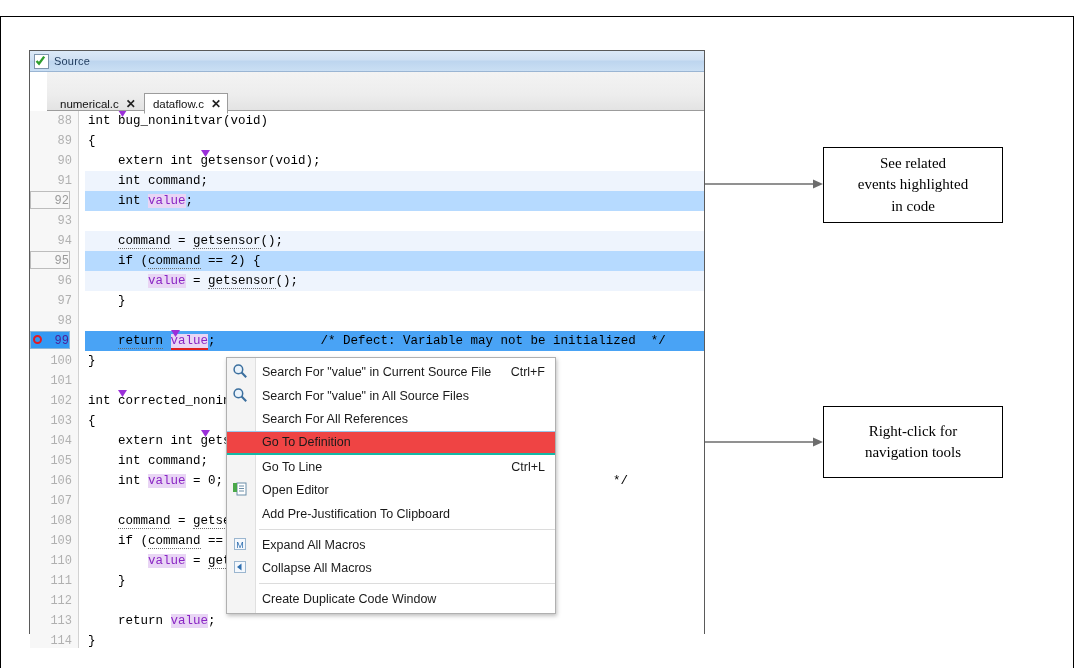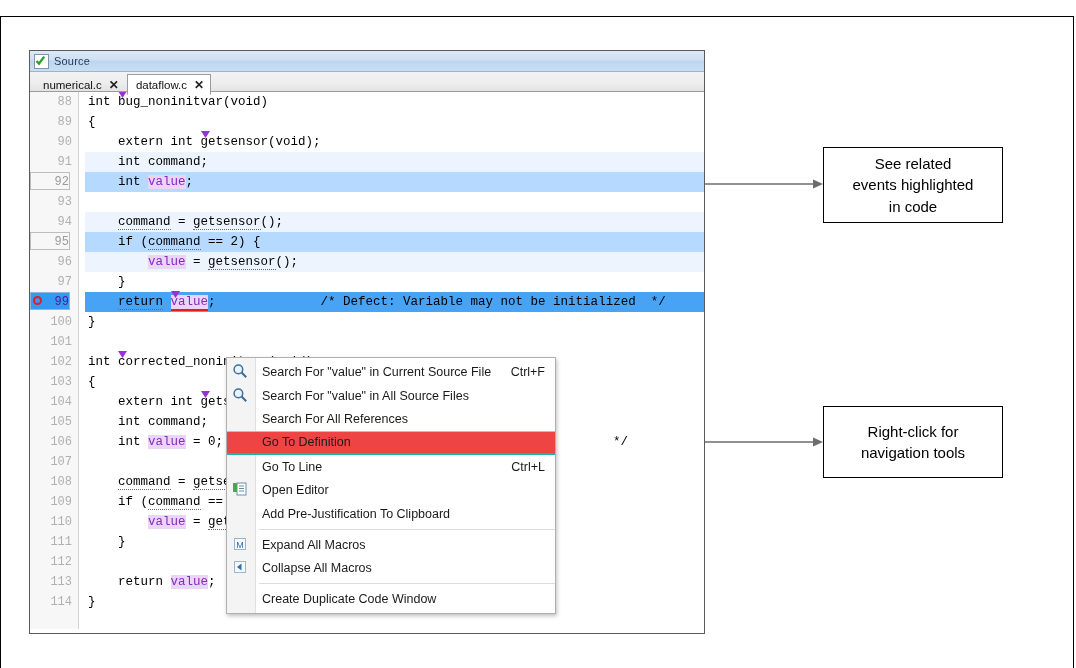--- a/index.html
+++ b/index.html
@@ -48,26 +48,27 @@
   }
   #titlebar-icon svg { position: absolute; left: 0; top: 0; }
   #titlebar-label {
     font-size: 11px;
     color: #1e3a5c;
     letter-spacing: .2px;
   }
 
   
   #tabstrip {
-    height: 20px;
+    height: 39px;
     background: linear-gradient(to bottom,#f3f3f3 0%, #ededed 60%, #e3e3e3 100%);
     border-bottom: 1px solid #9c9c9c;
     display: flex; align-items: flex-end;
     padding-left: 4px;
     box-sizing: border-box;
+    margin-left: 17px;
   }
   .tab {
     height: 20px;
     display: flex; align-items: center;
     padding: 0 6px 0 8px;
     font-size: 11.5px;
     color: #111;
     border: 1px solid transparent;
     border-bottom: none;
     box-sizing: border-box;
@@ -254,20 +255,21 @@
     border: 1px solid #000000;
     background: #ffffff;
     display: flex; flex-direction: column;
     align-items: center; justify-content: center;
     font-size: 15px;
     color: #000;
     line-height: 1.42;
     text-align: center;
     box-sizing: border-box;
     z-index: 20;
+    font-family: Liberation Serif, serif;
   }
   #callout-1 { left: 822px; top: 130px; width: 180px; height: 76px; }
   #callout-2 { left: 822px; top: 389px; width: 180px; height: 72px; }
 
   .arrow { position: absolute; z-index: 15; }
   #arrow-1 { left: 704px; top: 160px; }
   #arrow-2 { left: 704px; top: 418px; }
 </style>
 </head>
 <body>
@@ -307,20 +309,21 @@
           <div class="code-line"><span class="lno">90</span><span class="txt">    extern int getsensor(void);</span><span class="tri" style="left:170.8px;top:-1px;"><svg width="9" height="7" viewBox="0 0 9 7">
                 <polygon points="0,0 9,0 4.5,7" fill="#9b30d9"></polygon>
               </svg></span></div>
           <div class="code-line"><span class="hl light"></span><span class="lno">91</span><span class="txt">    int command;</span></div>
           <div class="code-line curlno"><span class="hl mid"></span><span class="lno">92</span><span class="txt">    int <span class="tok-var">value</span>;</span></div>
           <div class="code-line"><span class="lno">93</span><span class="txt"></span></div>
           <div class="code-line"><span class="hl light"></span><span class="lno">94</span><span class="txt">    <span class="dotted">command</span> = <span class="dotted">getsensor</span>();</span></div>
           <div class="code-line curlno"><span class="hl mid"></span><span class="lno">95</span><span class="txt">    if (<span class="dotted">command</span> == 2) {</span></div>
           <div class="code-line"><span class="hl light"></span><span class="lno">96</span><span class="txt">        <span class="tok-var">value</span> = <span class="dotted">getsensor</span>();</span></div>
           <div class="code-line"><span class="lno">97</span><span class="txt">    }</span></div>
+          <div class="code-line"><span class="lno">98</span><span class="txt"></span></div>
           <div class="code-line cur"><span class="hl strong"></span><span class="bpmark"></span><span class="lno">99</span><span class="txt">    <span class="dotted">return</span> <span class="tok-var-red">value</span>;              /* Defect: Variable may not be initialized  */</span><span class="tri" style="left:140.7px;top:-1px;"><svg width="9" height="7" viewBox="0 0 9 7">
                 <polygon points="0,0 9,0 4.5,7" fill="#9b30d9"></polygon>
               </svg></span></div>
           <div class="code-line"><span class="lno">100</span><span class="txt">}</span></div>
           <div class="code-line"><span class="lno">101</span><span class="txt"></span></div>
           <div class="code-line"><span class="lno">102</span><span class="txt">int corrected_noninitvar(void)</span><span class="tri" style="left:88.1px;top:-1px;"><svg width="9" height="7" viewBox="0 0 9 7">
                 <polygon points="0,0 9,0 4.5,7" fill="#9b30d9"></polygon>
               </svg></span></div>
           <div class="code-line"><span class="lno">103</span><span class="txt">{</span></div>
           <div class="code-line"><span class="lno">104</span><span class="txt">    extern int getsensor(void);</span><span class="tri" style="left:170.8px;top:-1px;"><svg width="9" height="7" viewBox="0 0 9 7">

